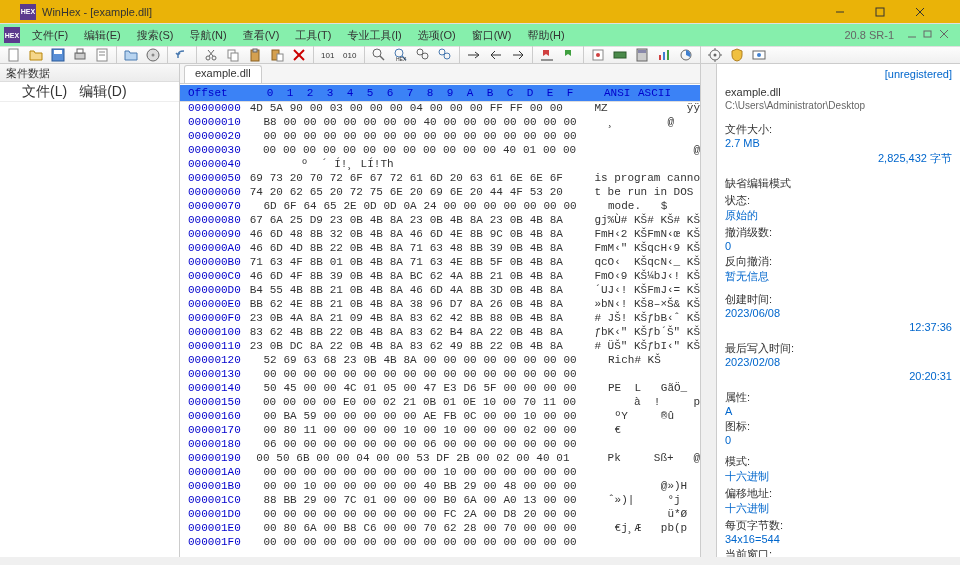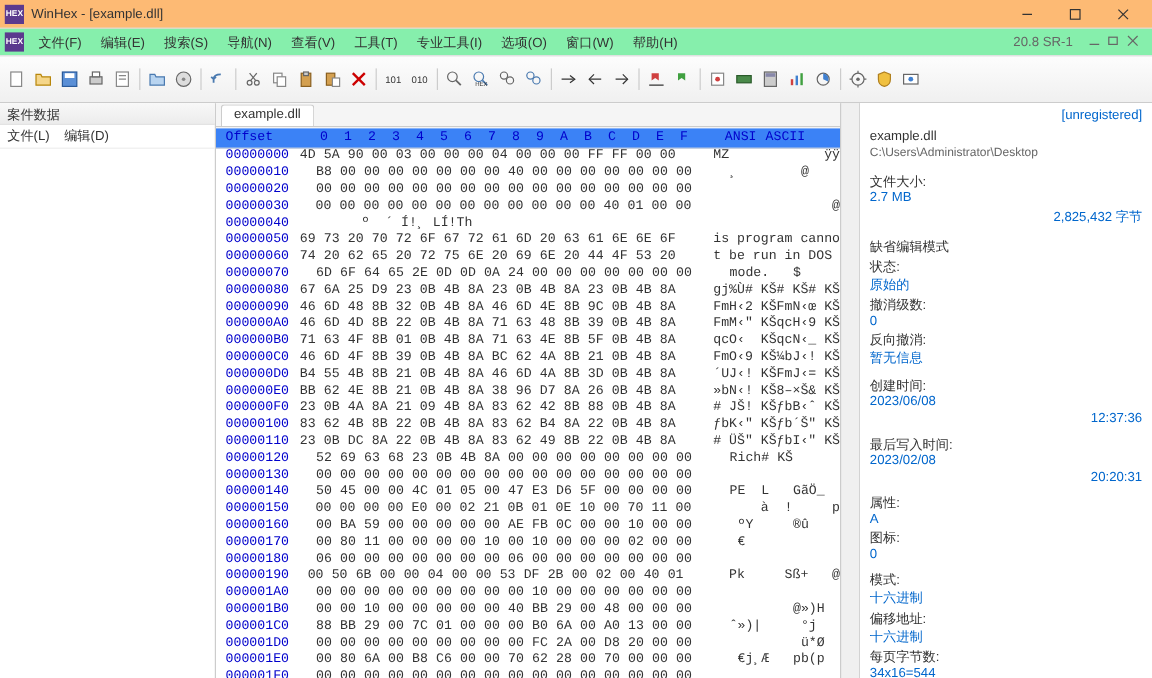--- a/index.html
+++ b/index.html
@@ -1,38 +1,38 @@
 <!DOCTYPE html>
 <html><head>
   <meta charset="utf-8">
   <style>
     * { margin: 0; padding: 0; box-sizing: border-box; }
     body { font-family: "Microsoft YaHei", "Segoe UI", sans-serif; font-size: 11px; background: #f0f0f0; overflow: hidden; }
     
-    .title-bar { height: 24px; background: #fdba74; display: flex; align-items: center; padding: 0 4px; border-bottom: 1px solid #e0e0e0; }
+    .title-bar { height: 24px; background: #eab308; display: flex; align-items: center; padding: 0 20px; border-bottom: 1px solid #e0e0e0; }
     .title-bar .icon { width: 16px; height: 16px; background: #5b3a8e; margin-right: 6px; display: inline-flex; align-items: center; justify-content: center; color: #fff; font-size: 7px; font-weight: bold; }
     .title-text { flex: 1; color: #333; font-size: 11px; }
     .win-controls { display: flex; }
     .win-btn { width: 40px; height: 24px; display: flex; align-items: center; justify-content: center; color: #333; }
     
     .menu-bar { height: 22px; background: #86efac; display: flex; align-items: center; padding: 0 4px; font-size: 11px; }
     .menu-item { padding: 2px 8px; color: #333; }
     .menu-version { margin-left: auto; color: #666; padding-right: 8px; }
     .menu-right-icons { display: flex; gap: 2px; padding: 0 4px; }
     .menu-right-icons span { width: 14px; height: 14px; display: inline-block; }
     
-    .toolbar { height: 40px; background: linear-gradient(#fdfdfd, #f0f0f0); border-top: 1px solid #e0e0e0; border-bottom: 1px solid #ccc; display: flex; align-items: center; padding: 0 4px; gap: 2px; }
+    .toolbar { height: 18px; background: linear-gradient(#fdfdfd, #f0f0f0); border-top: 1px solid #e0e0e0; border-bottom: 1px solid #ccc; display: flex; align-items: center; padding: 0 4px; gap: 2px; }
     .tool-btn { width: 20px; height: 20px; display: flex; align-items: center; justify-content: center; border-radius: 2px; }
     .tool-sep { width: 1px; height: 18px; background: #ccc; margin: 0 2px; }
     
     .main-area { display: flex; height: calc(100vh - 72px); }
     
     .left-panel { width: 180px; background: #fff; border-right: 1px solid #ccc; display: flex; flex-direction: column; }
     .panel-header { height: 18px; background: linear-gradient(#f8f8f8, #ececec); border-bottom: 1px solid #ddd; padding: 2px 6px; font-size: 11px; color: #333; }
-    .panel-menu { height: 20px; display: flex; align-items: center; padding: 0 0; font-size: 11px; border-bottom: 1px solid #eee; }
+    .panel-menu { height: 20px; display: flex; align-items: center; padding: 0 16px; font-size: 14px; border-bottom: 1px solid #eee; }
     .panel-menu-item { padding: 2px 6px; color: #333; }
     
     .center-panel { flex: 1; background: #fff; display: flex; flex-direction: column; min-width: 0; }
     .tab-bar { height: 20px; background: #f5f5f5; border-bottom: 1px solid #ccc; display: flex; align-items: flex-end; padding-left: 4px; }
     .tab { height: 18px; background: #fff; border: 1px solid #ccc; border-bottom: none; padding: 1px 10px; font-size: 11px; color: #333; border-radius: 3px 3px 0 0; }
     
     .hex-view { flex: 1; overflow: auto; font-family: "Courier New", monospace; font-size: 11px; position: relative; white-space: nowrap; }
     .hex-header { position: sticky; top: 1px; background: #3b82f6; display: flex; border-bottom: 1px solid #ddd; padding: 2px 0; }
     .hex-offset-h { width: 80px; color: #0000cc; padding-left: 8px; }
     .hex-cols { color: #0000cc; letter-spacing: 0; }

